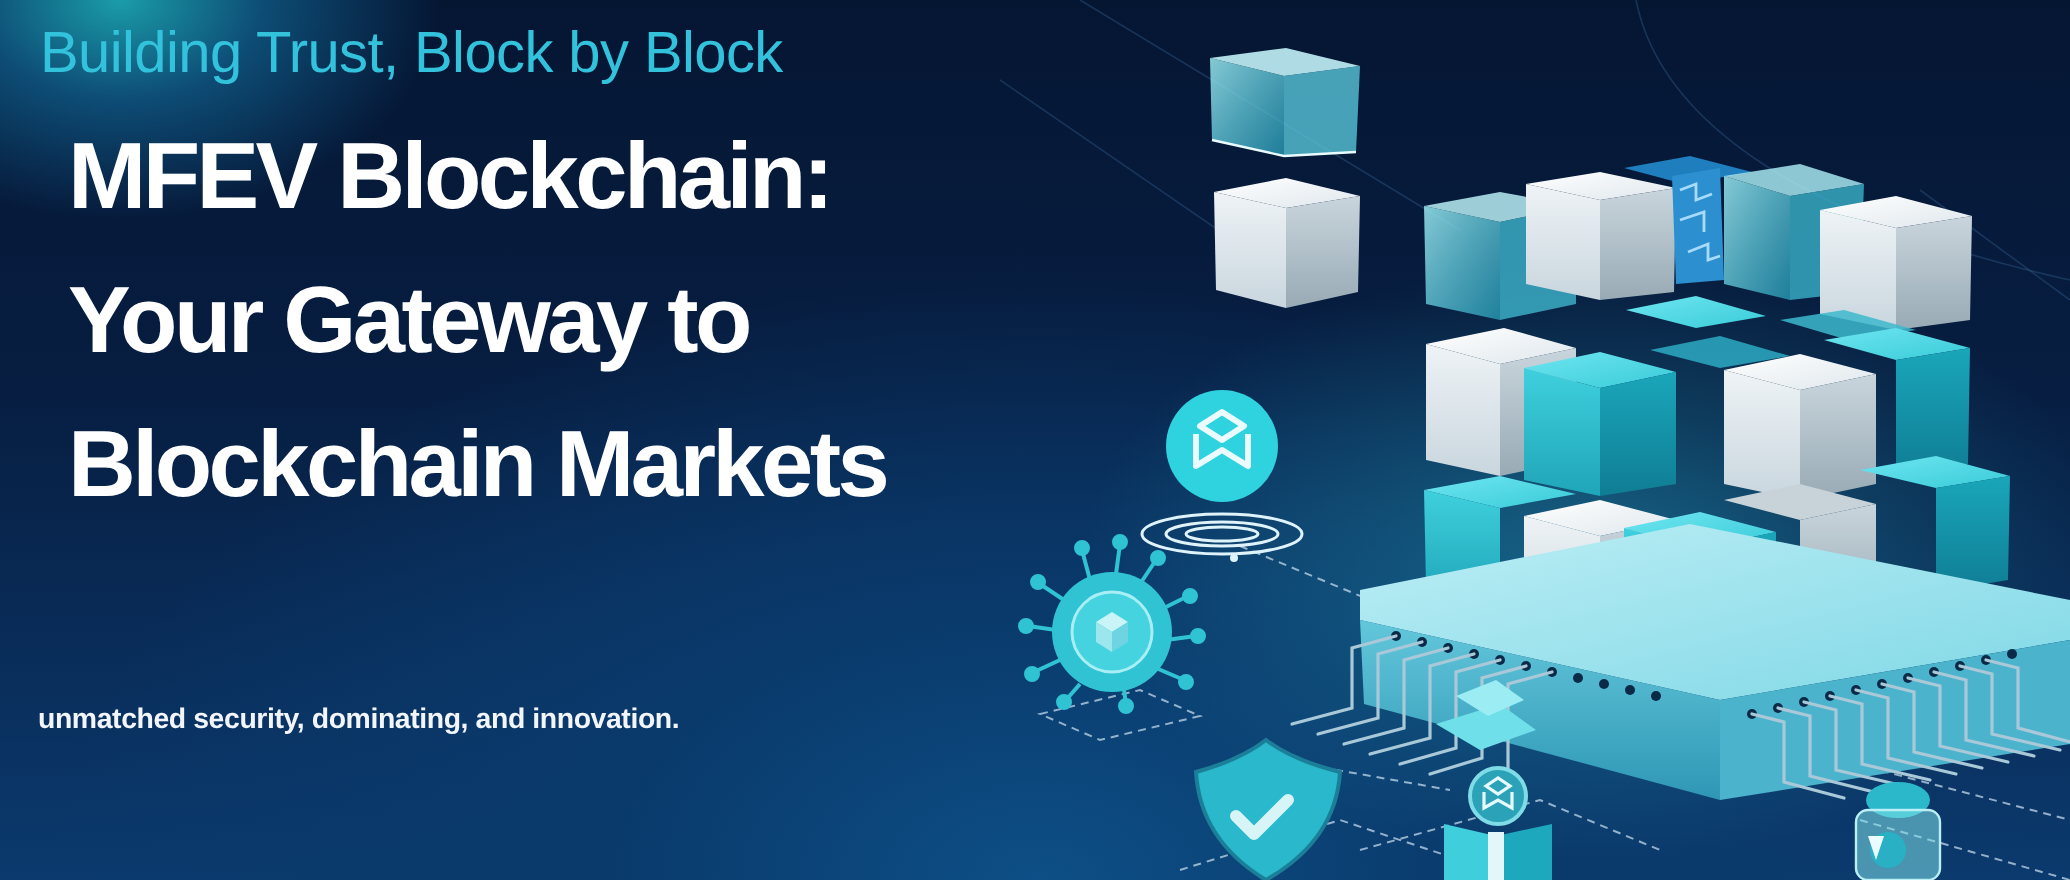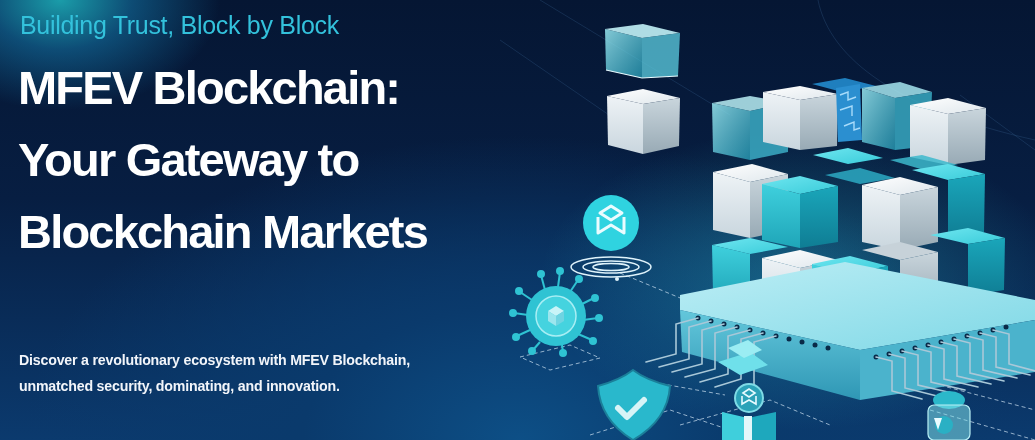--- a/index.html
+++ b/index.html
@@ -8,25 +8,25 @@
     position: relative;
     font-family: "Liberation Sans", sans-serif;
     background:
       radial-gradient(ellipse 160px 110px at 60px 0px, rgba(30,180,190,0.85) 0%, rgba(20,120,170,0.55) 45%, rgba(10,40,90,0) 100%),
       radial-gradient(ellipse 620px 380px at 520px 440px, #0d4f86 0%, #0a3a6c 35%, rgba(6,28,62,0) 80%),
       linear-gradient(180deg, #051633 0%, #071e42 45%, #0b3a6e 100%);
   }
   .hero-copy { position: absolute; left: 18px; top: 0; width: 520px; }
   .eyebrow {
     position: absolute; left: 2px; top: 11px;
-    font-size: 25px; font-weight: 400; letter-spacing: -0.3px;
+    font-size: 29px; font-weight: 400; letter-spacing: -0.3px;
     color: #33c2dc; white-space: nowrap;
   }
   .headline {
-    position: absolute; left: 0; top: 52px; width: 520px;
+    position: absolute; left: 16px; top: 52px; width: 520px;
     color: #ffffff; font-weight: 700; font-size: 47px;
     line-height: 72px; letter-spacing: -1.8px;
   }
   .headline span { display: block; white-space: nowrap; }
   .desc {
     position: absolute; left: 1px; top: 348px; width: 500px;
     color: #f2f5fa; font-size: 14.2px; line-height: 25.5px; font-weight: 700;
     letter-spacing: -0.2px;
   }
   .desc span { display: block; white-space: nowrap; }
@@ -38,21 +38,20 @@
 <body>
 
 <div class="hero-copy">
   <div class="eyebrow">Building Trust, Block by Block</div>
   <h1 class="headline">
     <span>MFEV Blockchain:</span>
     <span>Your Gateway to</span>
     <span>Blockchain Markets</span>
   </h1>
   <p class="desc">
-    <span>Discover a revolutionary ecosystem with MFEV Blockchain,</span>
     <span>unmatched security, dominating, and innovation.</span>
   </p>
 </div>
 
 <div class="art">
   <svg viewBox="0 0 535 440" xmlns="http://www.w3.org/2000/svg">
     <defs>
       <linearGradient id="wTop" x1="0" y1="0" x2="1" y2="1">
           <stop offset="0" stop-color="#ffffff"></stop>
           <stop offset="1" stop-color="#dfe7ec"></stop>

